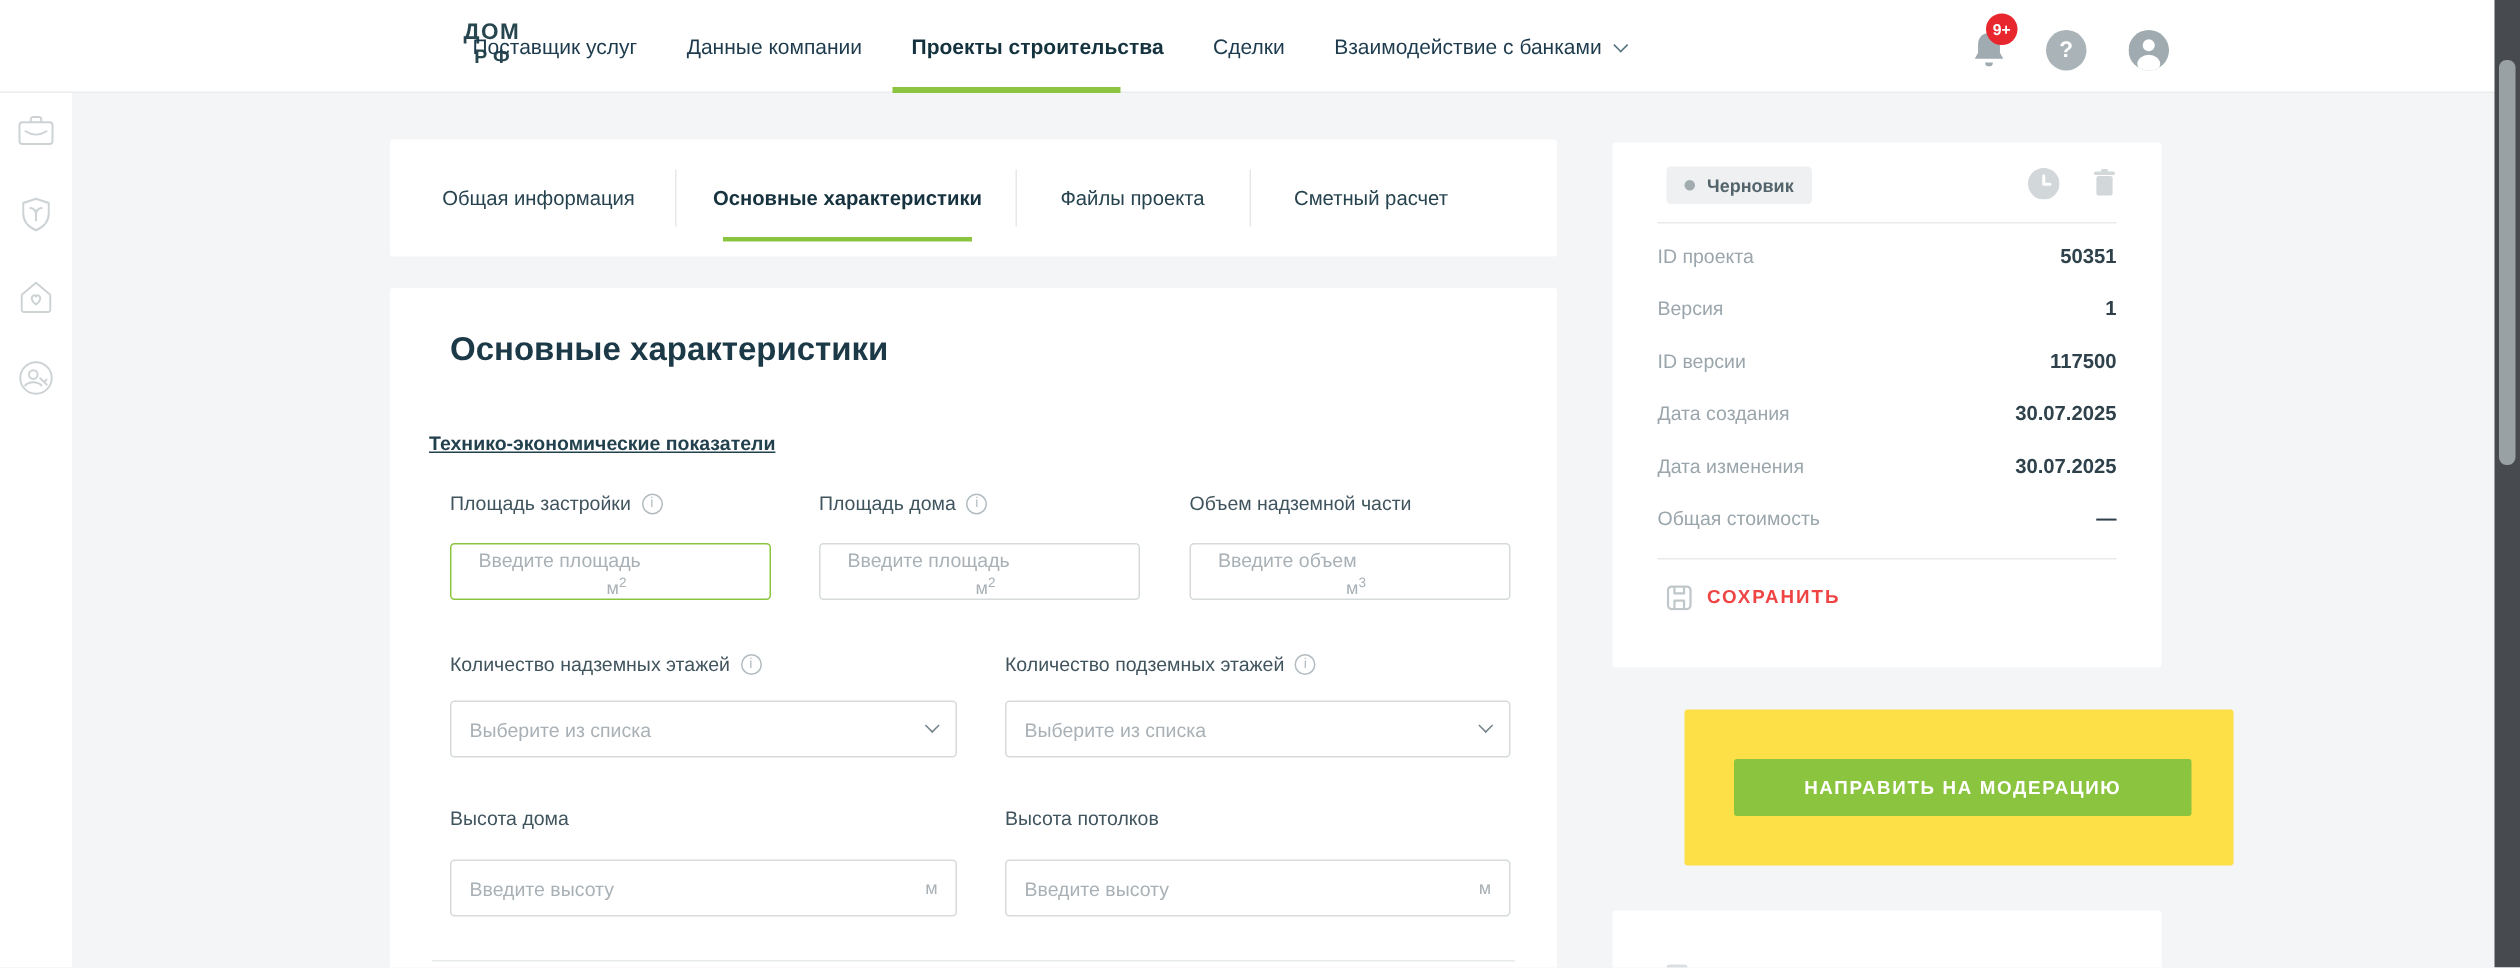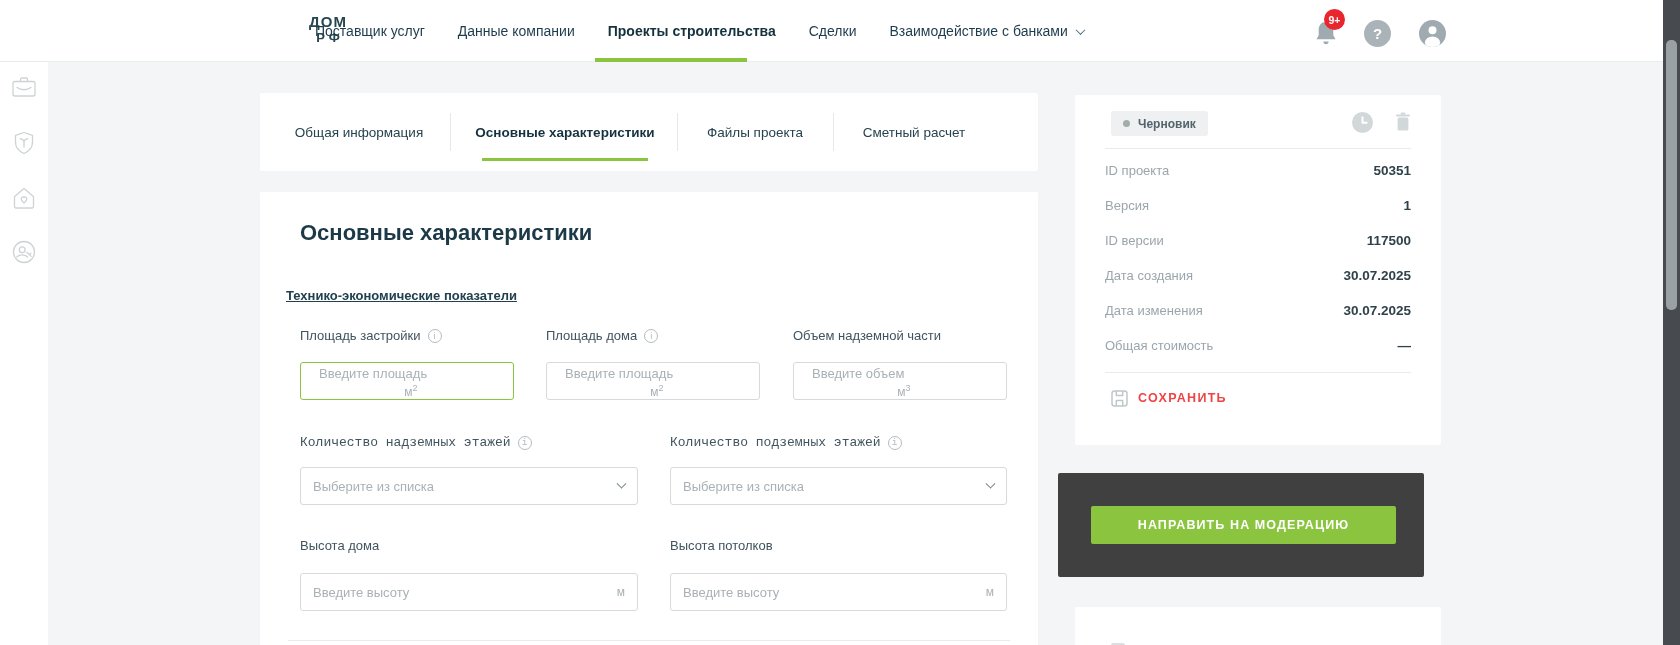--- a/index.html
+++ b/index.html
@@ -38,21 +38,21 @@
   .tab1{left:99px;} .tab2{left:305px;} .tab3{left:495px;} .tab4{left:654px;}
   .tabsep { position:absolute; top:20px; width:1px; height:38px; background:#e6e9ea; }
   .ts1{left:190px;} .ts2{left:417px;} .ts3{left:573px;}
   .tab-underline { position:absolute; left:222px; top:65px; width:166px; height:3px; background:#8bc540; }
 
   
   .maincard { position:absolute; left:260px; top:192px; width:778px; height:500px; background:#fff; border-radius:2px; }
   .m-title { position:absolute; left:40px; top:28px; font-size:22px; font-weight:700; color:#1c3947; }
   .m-section { position:absolute; left:26px; top:96px; font-size:13px; font-weight:700; color:#22404d;text-decoration:underline; }
   .flabel { position:absolute; font-size:13px; color:#40545e; display:flex; align-items:center; gap:7px; white-space:nowrap; }
-  .r1{top:136px;} .r2{top:243px;font-family:Liberation Mono, monospace;} .r3{top:346px;}
+  .r1{top:136px;} .r2{top:243px;} .r3{top:346px;}
   .info { width:14px; height:14px; border-radius:50%; border:1px solid #b3bcc0; color:#b3bcc0; font-size:9.5px; font-style:normal; display:inline-flex; align-items:center; justify-content:center; flex:none; }
   .field { position:absolute; height:38px; border:1px solid #d6dadb; border-radius:3px; background:#fff; display:flex; align-items:center; padding:0 12px; }
   .field.focused { border:1.5px solid #8bc540; }
   .fr1{top:170px;flex-direction:column;} .fr2{top:275px;} .fr3{top:381px;}
   .c1{left:40px;width:214px;} .c2{left:286px;width:214px;} .c3{left:533px;width:214px;}
   .ca{left:40px;width:338px;} .cb{left:410px;width:337px;}
   .field input { flex:1; min-width:0; border:none; outline:none; font-family:inherit; font-size:13px; color:#3c4f59; background:transparent; }
   .field input::placeholder { color:#a9b1b6; opacity:1; }
   .unit { font-size:12px; color:#a9b1b6; white-space:nowrap; margin-left:8px; }
   .unit sup { font-size:9px; }
@@ -67,21 +67,21 @@
   .status-text { font-size:12px; font-weight:600; color:#53646c; }
   .clock { position:absolute; left:277px; top:17px; cursor:pointer; }
   .trash { position:absolute; left:320px; top:17px; cursor:pointer; }
   .p-div1 { position:absolute; left:30px; top:53px; width:306px; height:1px; background:#e8ebec; }
   .p-rows { position:absolute; left:30px; top:58px; width:306px; }
   .p-row { height:35px; display:flex; justify-content:space-between; align-items:center; }
   .p-label { font-size:13px; color:#9aa6ac; }
   .p-value { font-size:13.5px; color:#2f424c; font-weight:600; }
   .p-div2 { position:absolute; left:30px; top:277px; width:306px; height:1px; background:#e8ebec; }
   .save-row { position:absolute; left:36px; top:288px; height:30px; display:flex; align-items:center; gap:10px; color:#ef4444; font-size:12.5px; font-weight:700; letter-spacing:1.3px; cursor:default; }
-  .pcard2 { position:absolute; left:1058px; top:473px; width:366px; height:104px; background:#404040; border-radius:2px; }
+  .pcard2 { position:absolute; left:1123px; top:473px; width:366px; height:104px; background:#fde047; border-radius:2px; }
   .mod-btn { position:absolute; left:33px; top:33px; width:305px; height:38px; background:#8bc540; border:none; border-radius:2px; color:#fff; font-family:inherit; font-size:12.5px; font-weight:700; letter-spacing:1.1px; cursor:pointer; }
   .pcard3 { position:absolute; left:1075px; top:607px; width:366px; height:120px; background:#fff; border-radius:2px; }
   .sliver { position:absolute; left:36px; top:36px; width:14px; height:4px; background:#dcdfe1; border-radius:2px; }
 
   
   .sb-track { position:absolute; left:1663px; top:0; width:17px; height:645px; background:#474b4f; z-index:20; }
   .sb-thumb { position:absolute; left:3px; top:40px; width:11px; height:270px; background:#9aa1a5; border-radius:5px; }
 </style>
 </head>
 <body>

